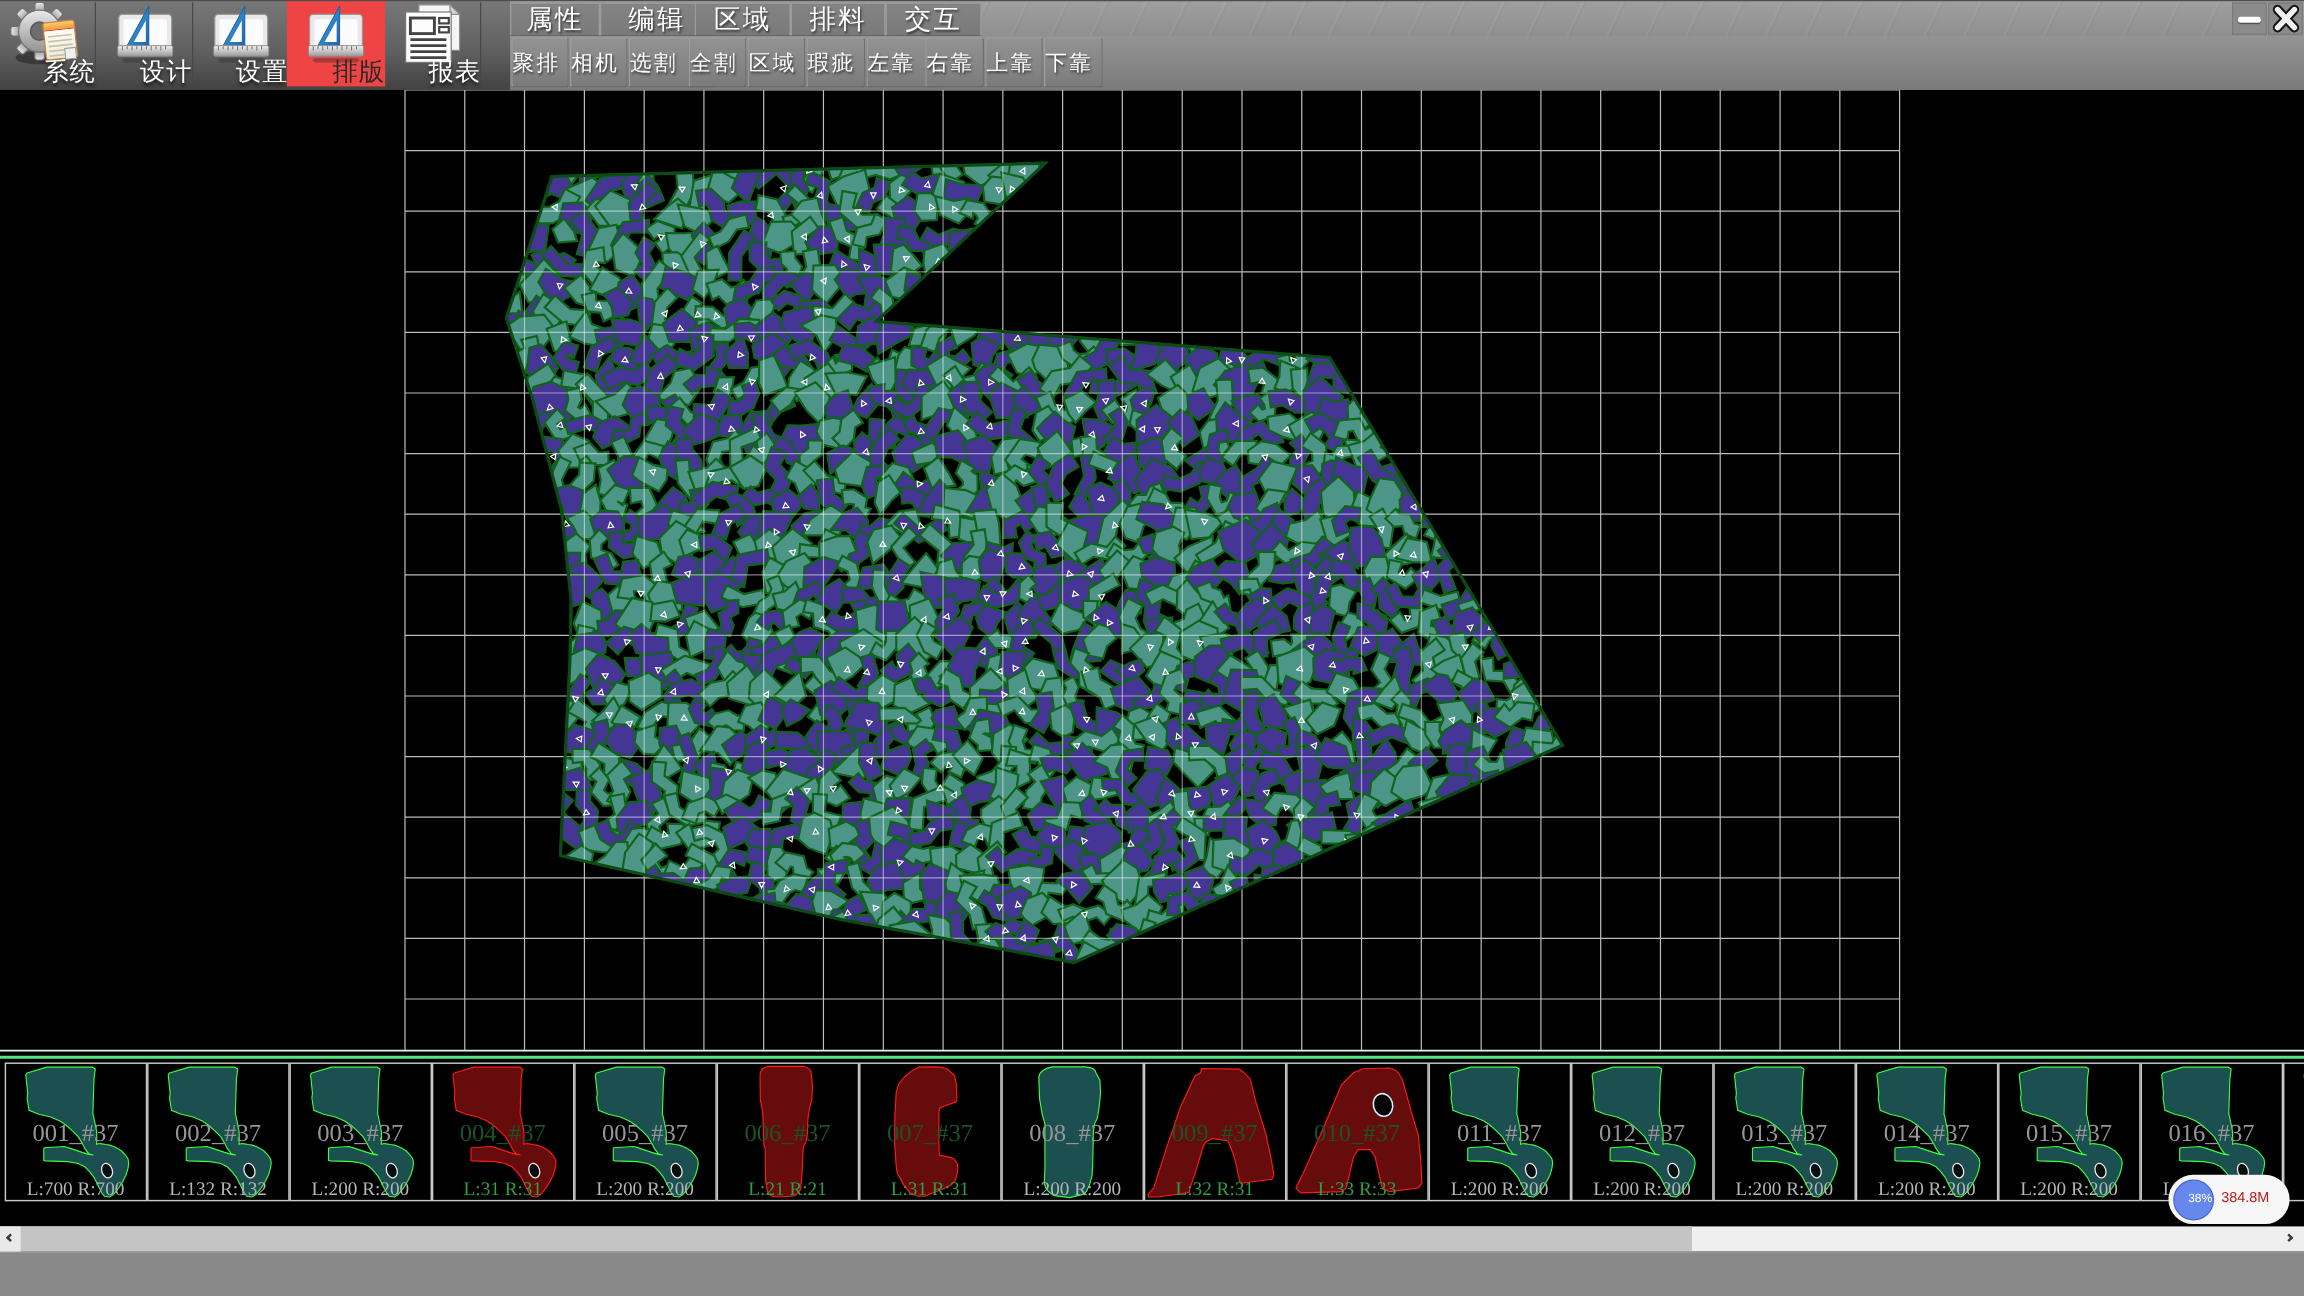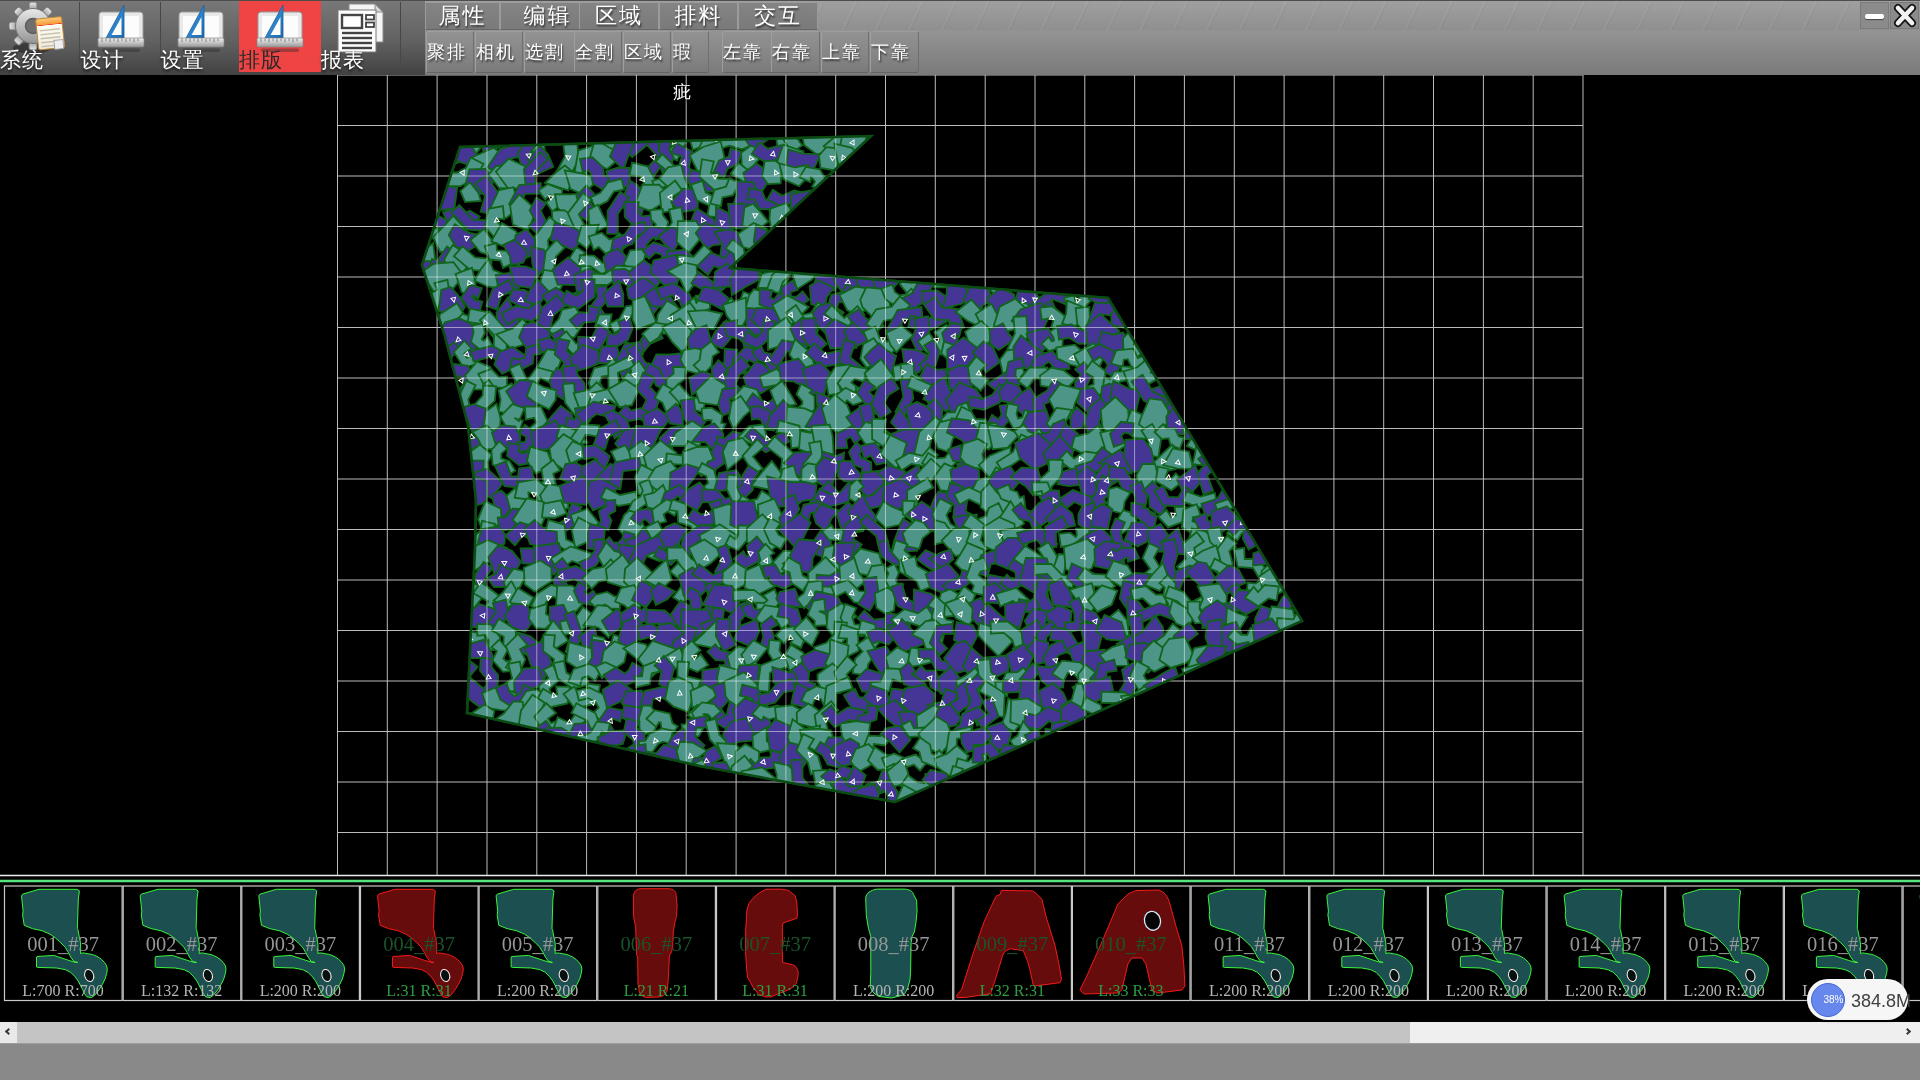--- a/index.html
+++ b/index.html
@@ -3,41 +3,41 @@
 *{margin:0;padding:0;box-sizing:border-box}
 html,body{width:1920px;height:1080px;background:#000;overflow:hidden;font-family:"Liberation Sans",sans-serif}
 #root{position:absolute;inset:0;width:1920px;height:1080px}
 svg text{font-family:"Liberation Serif",serif}
 #topbar{position:absolute;left:0;top:0;width:1920px;height:75px;background:#999}
 #topline{position:absolute;left:0;top:0;width:1920px;height:1px;background:#4d4d4d;z-index:9}
 #tabstrip{position:absolute;left:0;top:0;width:425px;height:75px;background:linear-gradient(180deg,#787878 0%,#616161 55%,#424242 100%)}
 .tab{position:absolute;top:0;height:72px;width:80px}
 .tab .sep{position:absolute;right:0;top:2px;bottom:2px;width:1px;background:#474747}
 .tab.active{background:#ef4444}
-.tablabel{position:absolute;left:0;right:0;top:46px;text-align:left;font-size:21px;color:#fff;text-shadow:0 2px 3px rgba(0,0,0,.75);letter-spacing:1px}
+.tablabel{position:absolute;left:0;right:0;top:46px;text-align:right;font-size:21px;color:#fff;text-shadow:0 2px 3px rgba(0,0,0,.75);letter-spacing:1px}
 .tab.active .tablabel{color:#2a2a2a;text-shadow:none}
 .ticon{position:absolute;left:50%;top:2px;transform:translateX(-50%)}
 #titlebar{position:absolute;left:425px;top:0;width:1495px;height:30px;background:linear-gradient(180deg,#a0a0a0,#8f8f8f);}
 #titlebar .tx{position:absolute;inset:0;background:repeating-linear-gradient(115deg,rgba(255,255,255,0.045) 0 2px,rgba(0,0,0,0.02) 2px 4px,transparent 4px 30px)}
 #row2{position:absolute;left:425px;top:30px;width:1495px;height:45px;background:linear-gradient(180deg,#949494,#7a7a7a)}
 .m1{position:absolute;top:2px;height:28px;background:linear-gradient(180deg,#848484,#7a7a7a);border:1px solid #9b9b9b;border-bottom-color:#666;text-align:center;font-size:22px;color:#fff;line-height:26px;text-shadow:1px 2px 2px rgba(0,0,0,.6);letter-spacing:2px}
 .m2{position:absolute;top:1px;height:42px;background:linear-gradient(180deg,#929292,#838383 70%,#7a7a7a);border-radius:3px;border:1px solid #9e9e9e;border-right-color:#6f6f6f;border-bottom-color:#636363;font-size:18px;color:#fff;line-height:40px;text-shadow:1px 2px 2px rgba(0,0,0,.6);letter-spacing:2px}
 #minbtn{position:absolute;left:1860px;top:2px;width:29px;height:27px;background:#8b8b8b;border:1px solid #7a7a7a}
 #minbtn i{position:absolute;left:4px;right:4px;top:11px;height:5px;background:#fff;border-radius:2px;box-shadow:0 1px 1px rgba(0,0,0,.5)}
 #clsbtn{position:absolute;left:1890px;top:2px;width:29px;height:27px;background:#8b8b8b;border:1px solid #7a7a7a}
 #scroll{position:absolute;left:0;top:1022px;width:1920px;height:21px;background:#efefef}
 #thumbsb{position:absolute;left:17px;top:1022px;width:1393px;height:21px;background:#c4c4c4}
 #larr{position:absolute;left:0px;top:1022px;width:17px;height:21px;background:#e9e9e9;z-index:3}
 #larr b{position:absolute;left:6px;top:7px;width:5px;height:5px;border-left:2px solid #3a3a3a;border-bottom:2px solid #3a3a3a;transform:rotate(45deg)}
 #rarr{position:absolute;left:1900px;top:1022px;width:20px;height:21px;z-index:3}
 #rarr b{position:absolute;left:5px;top:7px;width:5px;height:5px;border-right:2px solid #3a3a3a;border-top:2px solid #3a3a3a;transform:rotate(45deg)}
 #status{position:absolute;left:0;top:1043px;width:1920px;height:37px;background:#898989;border-top:1px solid #9c9c9c}
 #pill{position:absolute;left:1807px;top:979px;width:101px;height:41px;background:#f6f6f6;border-radius:21px;box-shadow:0 1px 3px rgba(0,0,0,.35);z-index:5}
 #pillc{position:absolute;left:3.5px;top:3.5px;width:34px;height:34px;border-radius:50%;background:#6687ec;border:1.5px solid #4466d8;color:#fff;font-size:10px;text-align:right;line-height:31px}
-#pillt{position:absolute;left:44px;top:12px;font-size:18px;color:#404040;font-family:"Liberation Sans",sans-serif}
+#pillt{position:absolute;left:44px;top:12px;font-size:12px;color:#b91c1c;font-family:"Liberation Sans",sans-serif}
 </style></head><body>
 <div id="root">
 <svg width="1920" height="1080" style="position:absolute;left:0;top:0">
   <rect x="0" y="75" width="1920" height="947" fill="#000"></rect>
   <g stroke="#bcbcbc" stroke-width="1">
 <line x1="337.5" y1="75" x2="337.5" y2="875"></line>
 <line x1="387.3" y1="75" x2="387.3" y2="875"></line>
 <line x1="437.1" y1="75" x2="437.1" y2="875"></line>
 <line x1="487" y1="75" x2="487" y2="875"></line>
 <line x1="536.8" y1="75" x2="536.8" y2="875"></line>
@@ -2428,21 +2428,21 @@
   <div class="m1" style="left:425px;width:75px">属性</div>
   <div class="m1" style="left:500px;width:95px">编辑</div>
   <div class="m1" style="left:579px;width:80px">区域</div>
   <div class="m1" style="left:659px;width:79px">排料</div>
   <div class="m1" style="left:738px;width:80px">交互</div>
   <div class="m2" style="left:426px;top:31px;width:48px">聚排</div>
   <div class="m2" style="left:475px;top:31px;width:48px">相机</div>
   <div class="m2" style="left:524px;top:31px;width:73px">选割</div>
   <div class="m2" style="left:574px;top:31px;width:48px">全割</div>
   <div class="m2" style="left:623px;top:31px;width:48px">区域</div>
-  <div class="m2" style="left:672px;top:31px;width:37px">瑕疵</div>
+  <div class="m2" style="left:672px;top:31px;width:49px">瑕疵</div>
   <div class="m2" style="left:722px;top:31px;width:64px">左靠</div>
   <div class="m2" style="left:771px;top:31px;width:49px">右靠</div>
   <div class="m2" style="left:821px;top:31px;width:48px">上靠</div>
   <div class="m2" style="left:870px;top:31px;width:49px">下靠</div>
   <div id="minbtn">
         <i></i>
       </div>
   <div id="clsbtn"><svg width="29" height="27">
           <path d="M7,5 L21,20 M21,5 L7,20" stroke="#151515" stroke-width="8" stroke-linecap="round"></path>
           <path d="M7,5 L21,20 M21,5 L7,20" stroke="#f2f2f2" stroke-width="4.6" stroke-linecap="round"></path>

